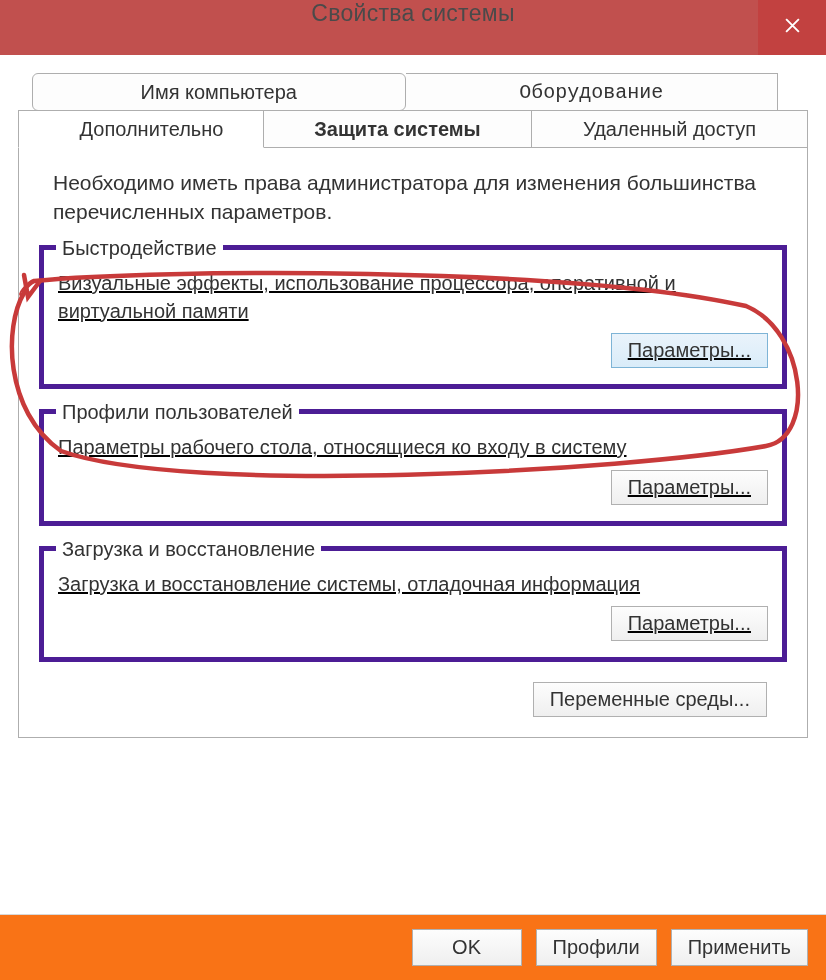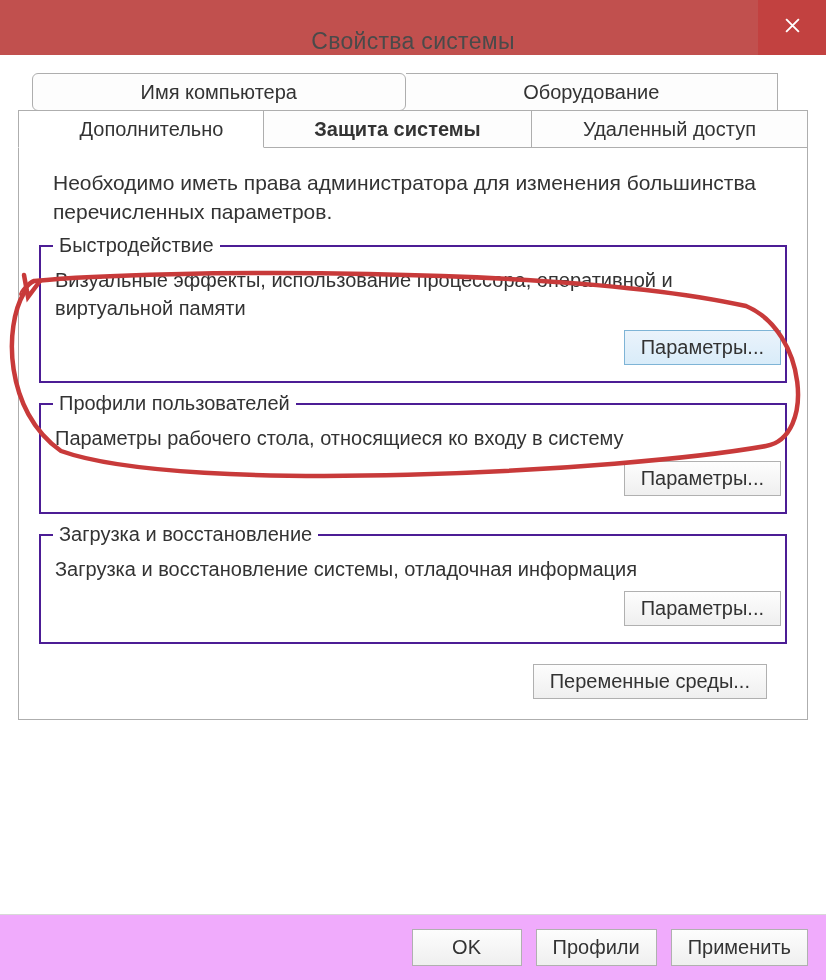--- a/index.html
+++ b/index.html
@@ -7,21 +7,21 @@
       font-family: "Segoe UI", Tahoma, sans-serif;
       background: #fff;
       width: 826px;
       height: 980px;
       overflow: hidden;
     }
     .titlebar {
       height: 55px;
       background: #c1504e;
       display: flex;
-      align-items: flex-end;
+      align-items: flex-start;
       justify-content: center;
       position: relative;
     }
     .titlebar-title {
       color: #4a4a4a;
       font-size: 23px;
       font-weight: 400;
       letter-spacing: 0.3px;
     }
     .titlebar-close {
@@ -54,21 +54,21 @@
       background: #fdfdfd;
       font-size: 20px;
       color: #333;
       text-align: center;
       padding: 7px 0 6px 0;
       cursor: pointer;
       position: relative;
     }
     .tab-row1 .tab { flex: 1; }
     .tab-row1 .tab:first-child { margin-left: 14px; border-radius: 6px; }
-    .tab-row1 .tab:last-child  { border-left: none; margin-right: 30px; }
+    .tab-row1 .tab:last-child  { border-left: none; margin-right: 30px; font-family: Liberation Mono, monospace; }
     .tab-row2 { margin-top: -1px; }
     .tab-row2 .t-advanced { width: 246px; padding-left: 21px; }
     .tab-row2 .t-protection { width: 268px; border-left: none; font-weight: bold; }
     .tab-row2 .t-remote { flex: 1; border-left: none; }
     .tab-active {
       background: #fff;
       border-bottom: 1px solid #fff;
       z-index: 2;
     }
     .tab-panel {
@@ -79,24 +79,25 @@
       background: #fff;
     }
     .intro {
       font-size: 21px;
       color: #333;
       line-height: 1.38;
       margin-bottom: 18px;
       margin-left: 14px;
     }
     .groupbox {
-      border: 2px solid #4c1d95;
-      padding: 14px 4px 16px 14px;
+      border: 5px solid #4c1d95;
+      padding: 14px 14px 16px 14px;
       margin-bottom: 20px;
       position: relative;
+      text-decoration: underline;
     }
     .groupbox-legend {
       position: absolute;
       top: -13px;
       left: 12px;
       background: #fff;
       padding: 0 6px;
       font-size: 20px;
       color: #333;
     }
@@ -130,21 +131,21 @@
       display: flex;
       justify-content: flex-end;
       margin-top: 8px;
       padding-right: 20px;
     }
     .footer {
       position: absolute;
       left: 0; right: 0; bottom: 0;
       height: 66px;
       border-top: 1px solid #d8d8d8;
-      background: #f0abfc;
+      background: #f97316;
       display: flex;
       justify-content: flex-end;
       align-items: center;
       gap: 14px;
       padding-right: 18px;
     }
     .footer .button { min-width: 110px; padding: 6px 16px; }
     .footer .button.apply { min-width: 120px; }
     .annotation {
       position: absolute;

